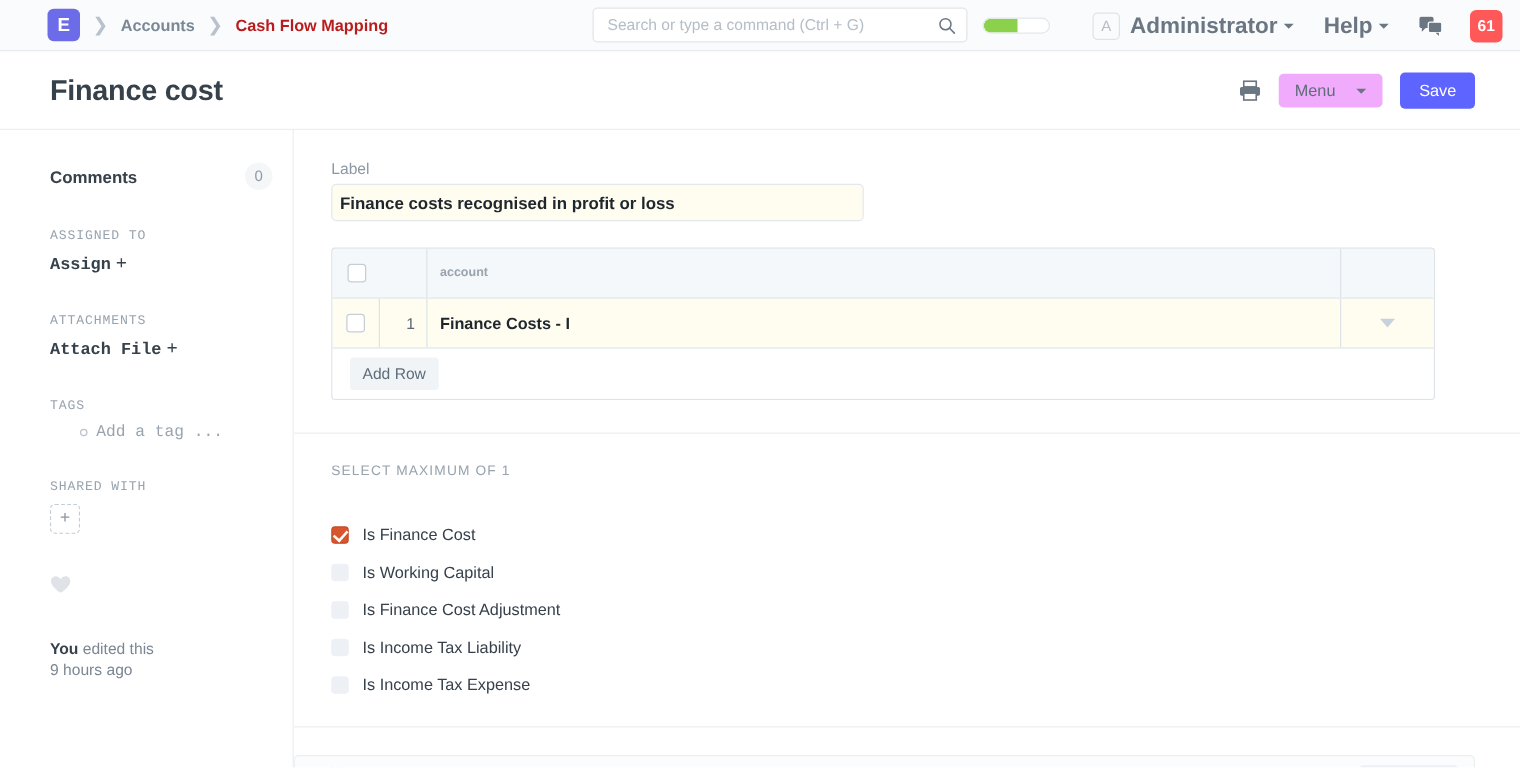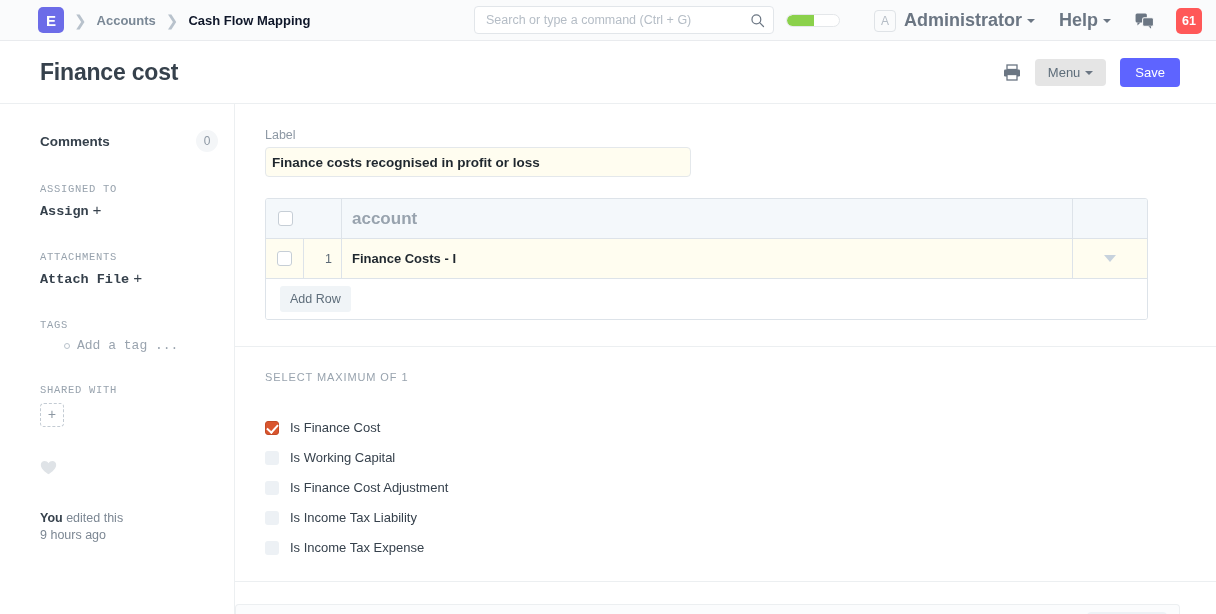--- a/index.html
+++ b/index.html
@@ -38,21 +38,21 @@
     font-weight: 300;
     line-height: 1;
   }
   .crumb {
     color: #7a8896;
     font-size: 13px;
     font-weight: bold;
     text-decoration: none;
     white-space: nowrap;
   }
-  .crumb.current { color: #0f172a; }
+  .crumb.current { color: #b91c1c; }
 
   .search-wrap {
     position: absolute;
     left: 474px; top: 6px;
     width: 300px; height: 28px;
   }
   .search-input {
     width: 100%; height: 100%;
     border: 1px solid #e2e6ea;
     border-radius: 4px;
@@ -147,21 +147,21 @@
   .print-icon { width: 18px; height: 17px; cursor: pointer; }
   .btn {
     border: none; border-radius: 4px;
     font-family: "Liberation Sans", sans-serif;
     font-size: 13px;
     padding: 7px 13px;
     cursor: pointer;
     display: flex; align-items: center;
     line-height: 1;
   }
-  .btn-default { background: #e5e5e5; color: #5e6d7a; }
+  .btn-default { background: #f0abfc; color: #5e6d7a; gap: 12px; }
   .btn-primary { background: #5e64ff; color: #fff; font-size: 13px; padding: 8px 15px; }
 
   
   .page-body {
     display: flex;
     height: 510px;
   }
   .sidebar {
     width: 235px;
     flex: 0 0 235px;
@@ -291,21 +291,21 @@
     flex: 1 1 auto;
     display: flex; align-items: center;
     padding-left: 10px;
     border-right: 1px solid #dde3e9;
   }
   .col-extra {
     width: 74px; flex: 0 0 74px;
     display: flex; align-items: center; justify-content: center;
   }
   .hdr-text {
-    font-size: 17px;
+    font-size: 10px;
     font-weight: bold;
     color: #98a3ae;
   }
   .cell-text {
     font-size: 13px;
     font-weight: bold;
     color: #1f272e;
   }
   .gbox {
     width: 15px; height: 15px;

